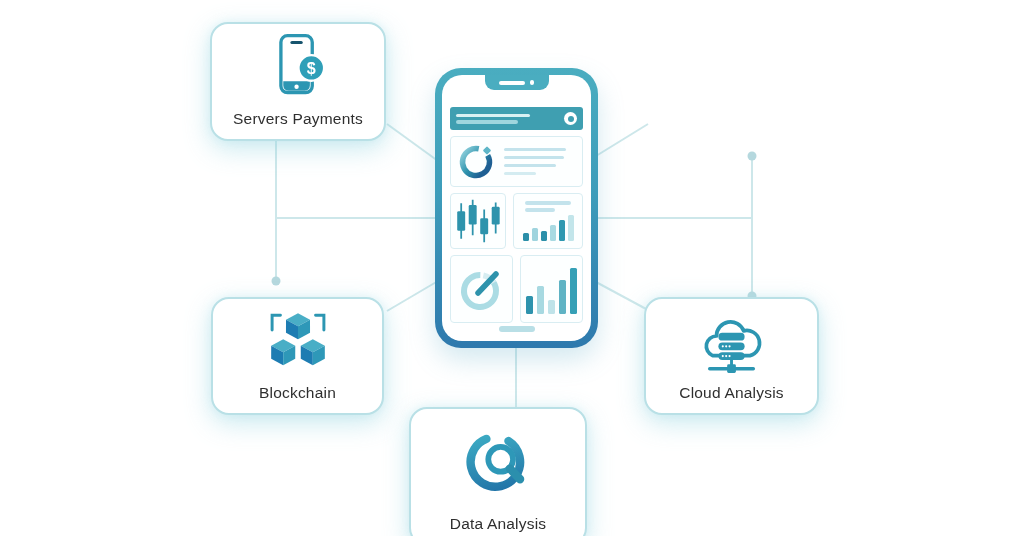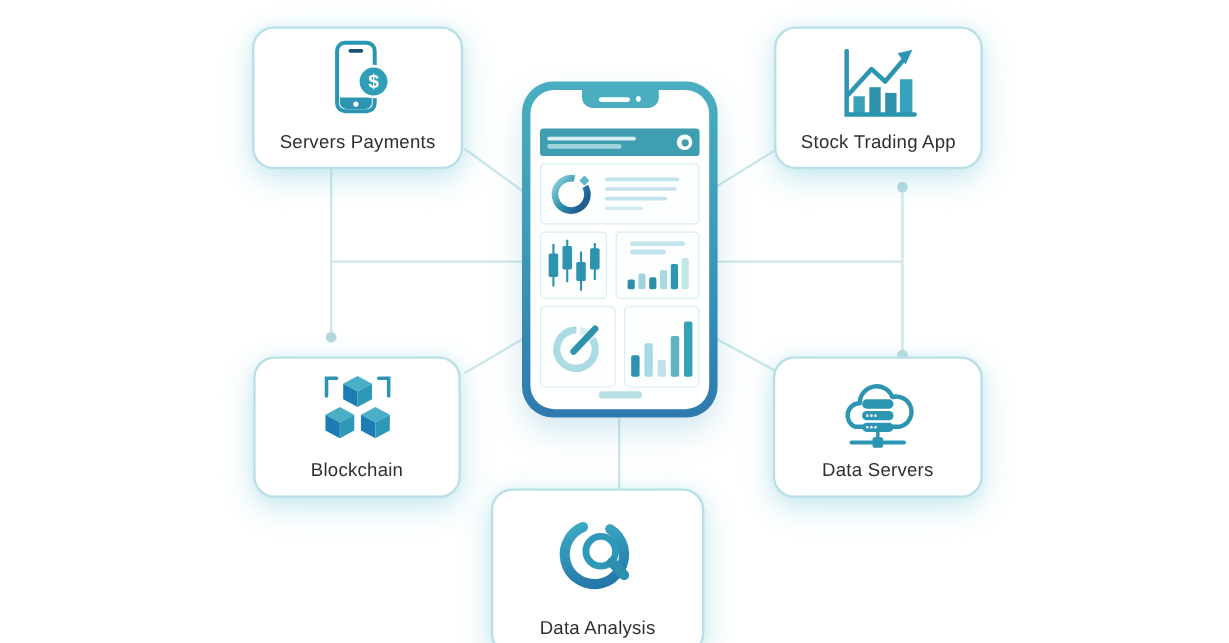--- a/index.html
+++ b/index.html
@@ -82,34 +82,20 @@
         <rect x="32" y="8.5" width="13" height="3.2" rx="1.6" fill="#17546e"></rect>
         <path d="M24.5 51 h28 v4.5 a5.5 5.5 0 0 1 -5.5 5.5 h-17 a5.5 5.5 0 0 1 -5.5 -5.5 z" fill="#2c96b2"></path>
         <circle cx="38.5" cy="56.8" r="2.3" fill="#fff"></circle>
         <circle cx="54" cy="37" r="13.5" fill="#2f9fb8" stroke="#ffffff" stroke-width="2.5"></circle>
         <text x="54" y="43" text-anchor="middle" font-family="Liberation Sans,sans-serif" font-size="17" font-weight="bold" fill="#fff">$</text>
       </svg>
     </div>
     <div class="label">Servers Payments</div>
   </div>
 
-  <div class="card" style="left:645px;top:22px;width:174px;height:119px">
-    <div class="icon-wrap">
-      <svg width="80" height="68" viewBox="0 0 84 72">
-        <rect x="20" y="50" width="10" height="16" fill="#39a1b9"></rect>
-        <rect x="34" y="42" width="10" height="24" fill="#2d93ad"></rect>
-        <rect x="48" y="47" width="10" height="19" fill="#2d93ad"></rect>
-        <rect x="61" y="35" width="11" height="31" fill="#35a3bd"></rect>
-        <path d="M14 10 V66 H74" stroke="#2c96b2" stroke-width="4" fill="none" stroke-linecap="round"></path>
-        <polyline points="16,48 36,26 48,37 64,18" stroke="#2c96b2" stroke-width="4" fill="none" stroke-linejoin="round" stroke-linecap="round"></polyline>
-        <polygon points="72,9 59,12 66,22" fill="#2c96b2"></polygon>
-      </svg>
-    </div>
-    <div class="label">Stock Trading App</div>
-  </div>
 
   <div class="card" style="left:211px;top:297px;width:173px;height:118px">
     <div class="icon-wrap">
       <svg width="74" height="64" viewBox="0 0 80 66">
         <path d="M21 4 H12 V20" stroke="#2c96b2" stroke-width="3.2" fill="none" stroke-linecap="round"></path>
         <path d="M59 4 H68 V20" stroke="#2c96b2" stroke-width="3.2" fill="none" stroke-linecap="round"></path>
         <g>
           <polygon points="40,2 53,9 40,16 27,9" fill="#49aec6"></polygon>
           <polygon points="27,9 40,16 40,30 27,23" fill="#1d7cb2"></polygon>
           <polygon points="53,9 40,16 40,30 53,23" fill="#2e98b8"></polygon>
@@ -142,21 +128,21 @@
             <circle cx="37.5" cy="38.5" r="1.1"></circle>
           <circle cx="30.5" cy="48.5" r="1.1"></circle>
             <circle cx="34" cy="48.5" r="1.1"></circle>
             <circle cx="37.5" cy="48.5" r="1.1"></circle>
         </g>
         <line x1="39.5" y1="52" x2="39.5" y2="59" stroke="#2c96b2" stroke-width="3"></line>
         <line x1="17" y1="61.5" x2="62" y2="61.5" stroke="#2c96b2" stroke-width="3.5" stroke-linecap="round"></line>
         <rect x="35" y="57" width="9" height="9" rx="1.5" fill="#2c96b2"></rect>
       </svg>
     </div>
-    <div class="label">Data Servers</div>
+    <div class="label">Cloud Analysis</div>
   </div>
 
   <div class="card" style="left:409px;top:407px;width:178px;height:139px">
     <div class="icon-wrap">
       <svg width="82" height="76" viewBox="0 0 86 86">
         <defs>
           <linearGradient id="mg" x1="0" y1="1" x2="1" y2="0">
             <stop offset="0" stop-color="#1f6fa5"></stop>
               <stop offset="1" stop-color="#3fb0c6"></stop>
           </linearGradient>

